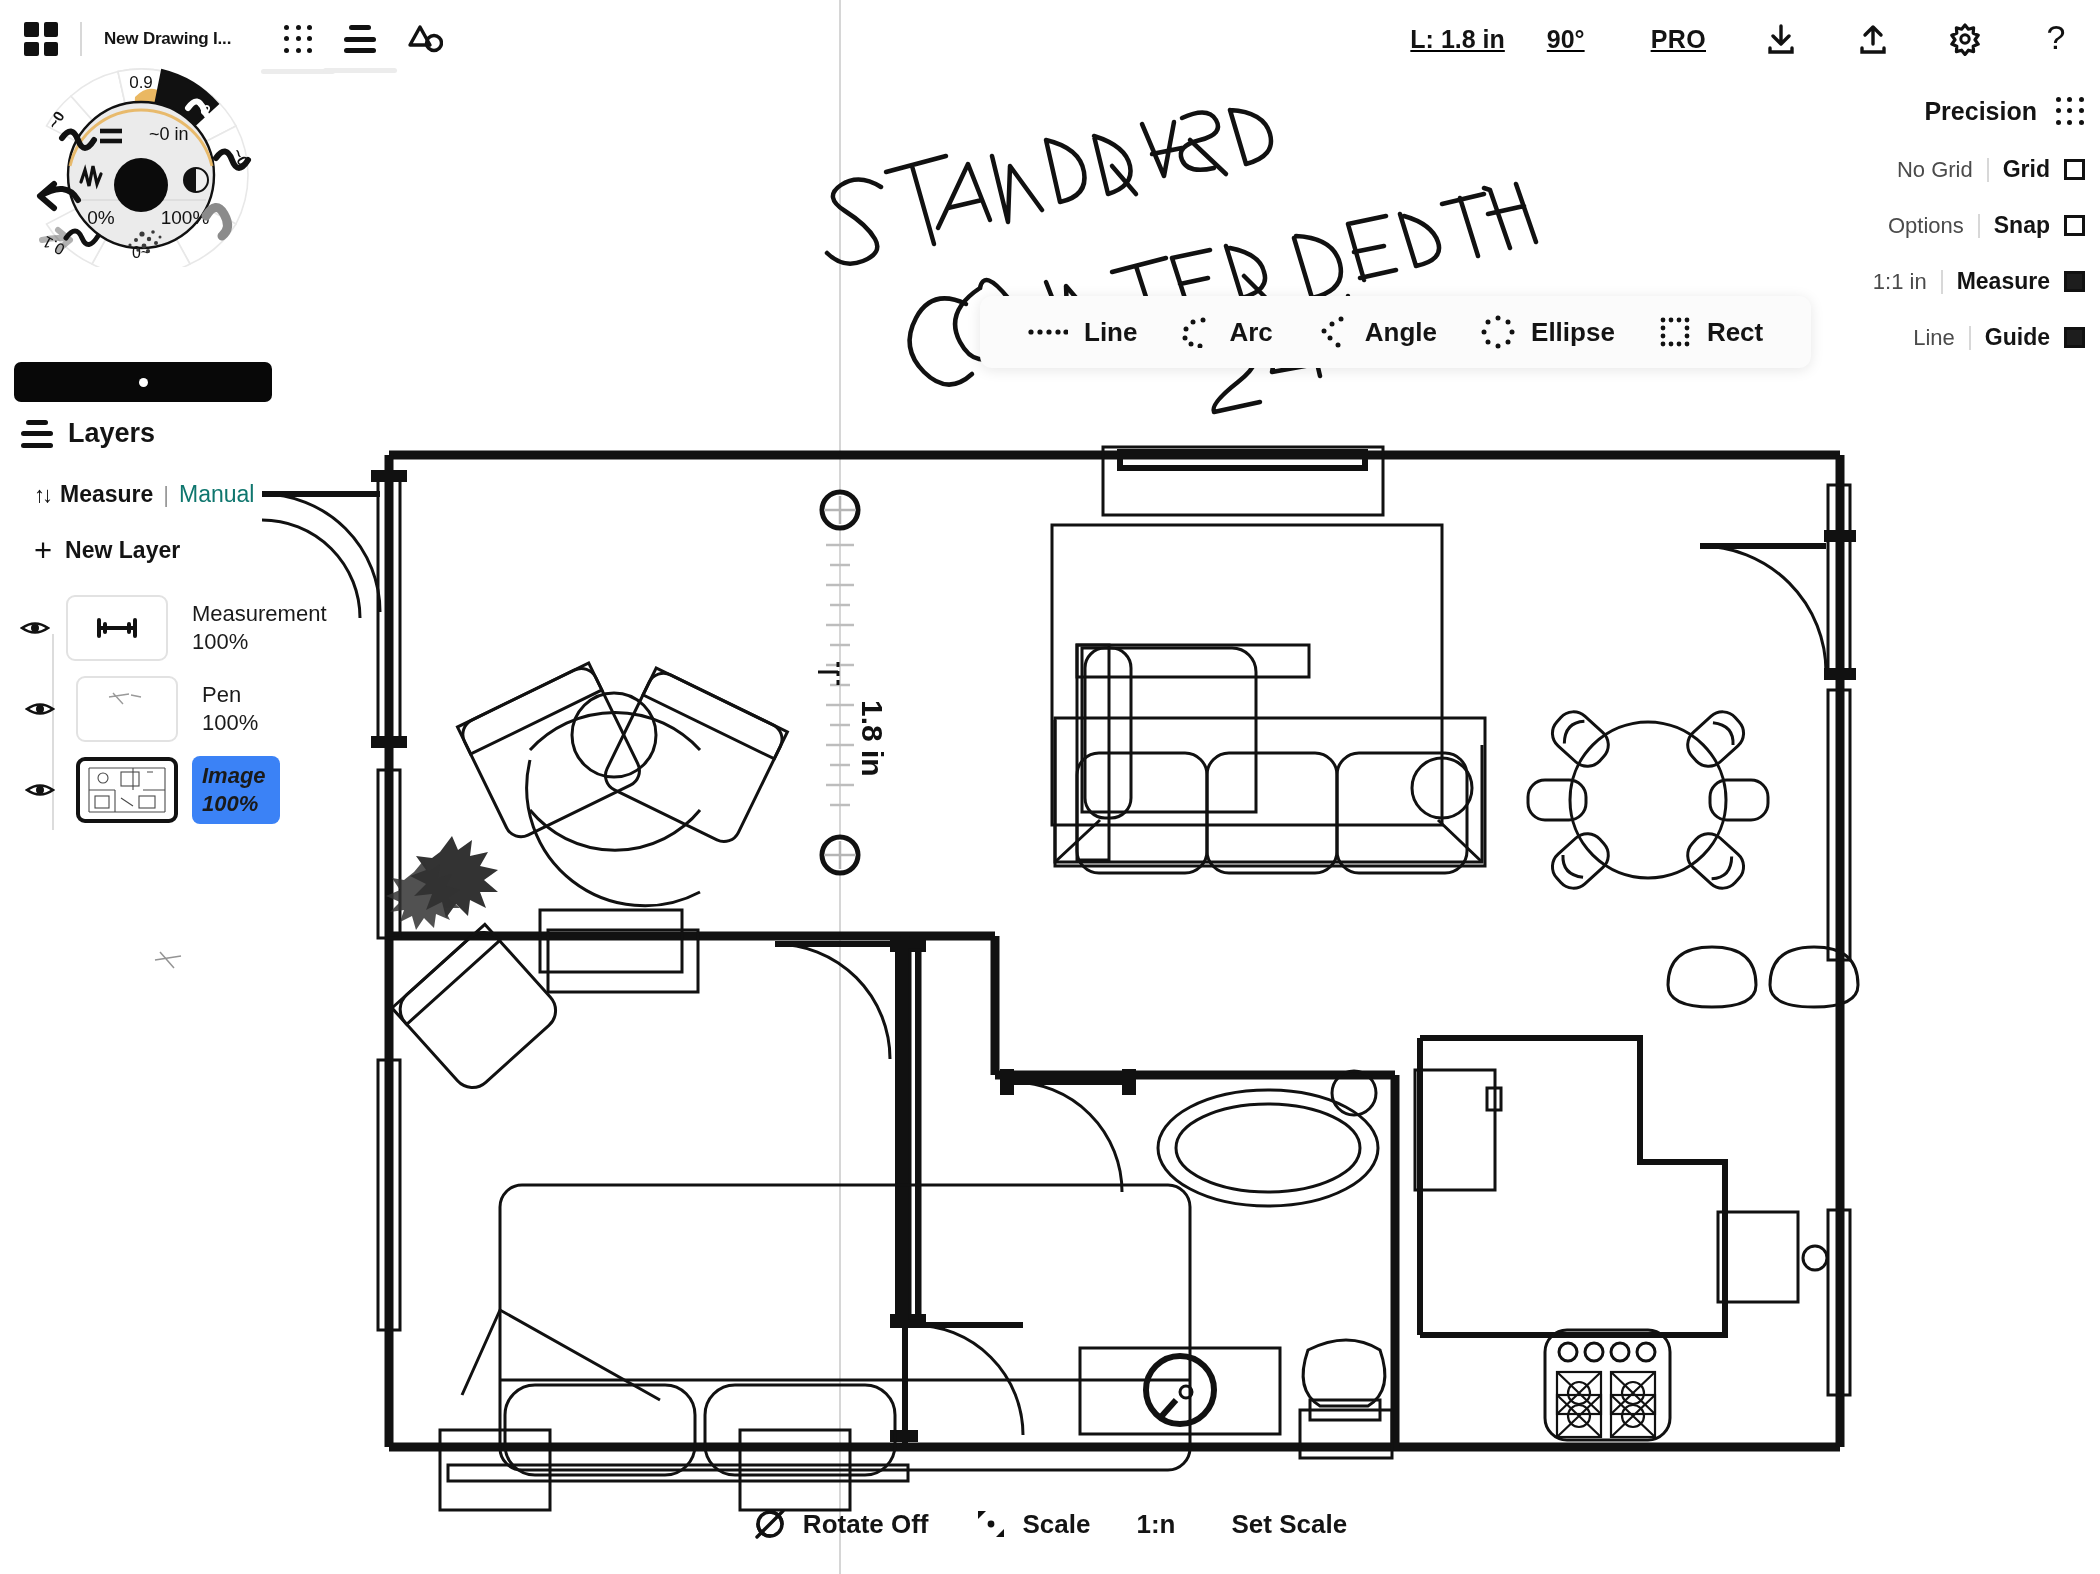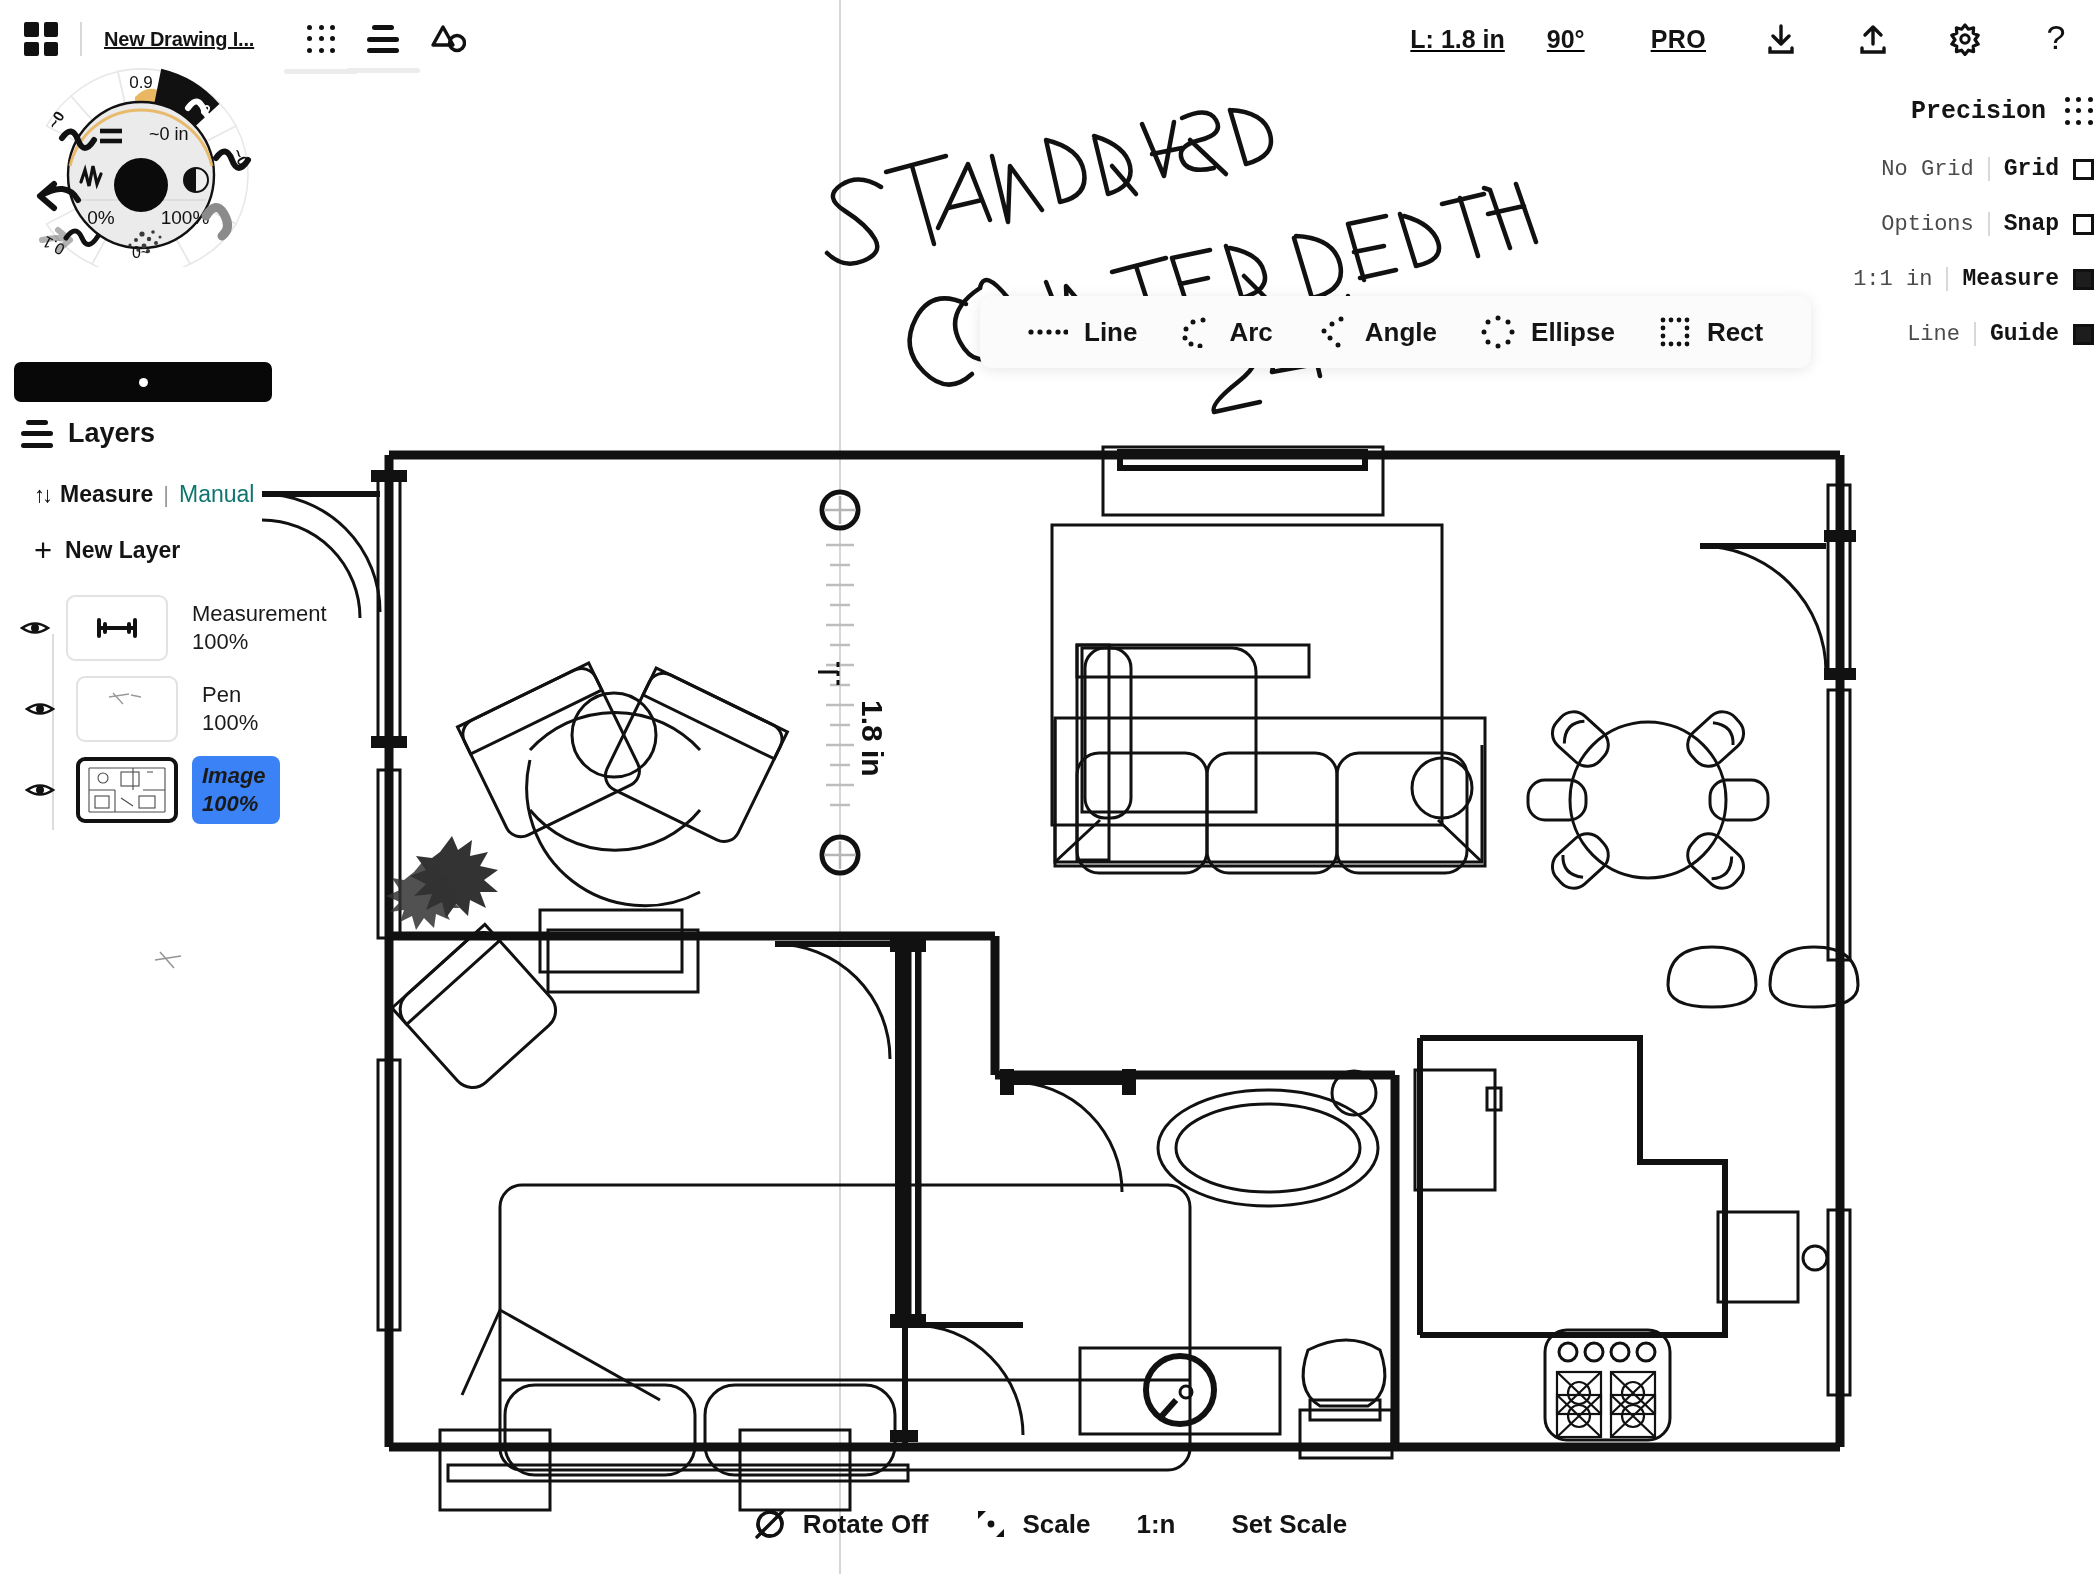--- a/index.html
+++ b/index.html
@@ -19,22 +19,22 @@
   
   #topbar {
     position:absolute; left:0; top:0; width:2100px; height:78px;
     display:flex; align-items:center; z-index:40;
   }
   .tb-left { display:flex; align-items:center; gap:0; padding-left:24px; }
   .grid4 { width:34px; height:34px; display:grid; grid-template-columns:1fr 1fr;
            grid-template-rows:1fr 1fr; gap:5px; cursor:pointer; }
   .grid4 i { background:#111; border-radius:2px; display:block; }
   .tb-divider { width:2px; height:34px; background:#d8d8d8; margin:0 22px; }
-  .doc-title { font-size:20px; font-weight:700; color:#141414; letter-spacing:-0.2px;
-               cursor:pointer; white-space:nowrap;text-decoration:underline; }
+  .doc-title { font-size:17px; font-weight:700; color:#141414; letter-spacing:-0.2px;
+               cursor:pointer; white-space:nowrap; }
   .tb-icons { display:flex; align-items:center; gap:30px; margin-left:52px; }
   .icon-btn { cursor:pointer; display:flex; align-items:center; justify-content:center;
               position:relative; }
   .dots9 { width:30px; height:30px; display:grid; grid-template-columns:repeat(3,1fr);
            grid-template-rows:repeat(3,1fr); gap:4px; align-items:center; justify-items:center; }
   .dots9 i { width:5px; height:5px; background:#111; border-radius:50%; display:block; }
   .layers-ic { width:34px; height:28px; display:flex; flex-direction:column;
                justify-content:space-between; align-items:center; }
   .layers-ic i { display:block; background:#111; height:5px; border-radius:3px; }
   .layers-ic i:nth-child(1){ width:22px; }
@@ -44,21 +44,21 @@
                    width:74px; height:5px; background:#ececec; border-radius:3px; }
 
   .tb-right { margin-left:auto; display:flex; align-items:center; padding-right:28px; gap:16px;text-decoration:underline; }
   .len-label { font-size:25px; font-weight:700; color:#141414; white-space:nowrap; }
   .ang-label { font-size:25px; font-weight:700; color:#141414; margin-left:26px; }
   .pro-label { font-size:25px; font-weight:700; color:#141414; margin-left:50px; letter-spacing:0.4px; }
   .tb-right .icon-btn { margin-left:42px; }
 
   
   #precision {
-    position:absolute; right:6px; top:96px; z-index:40; text-align:right;font-family:Liberation Mono, monospace;
+    position:absolute; right:15px; top:96px; z-index:40; text-align:right;
   }
   .prec-head { display:flex; align-items:center; justify-content:flex-end; gap:18px; margin-bottom:30px; }
   .prec-title { font-size:25px; font-weight:700; color:#141414; }
   .prec-row { display:flex; align-items:center; justify-content:flex-end; gap:0; margin-bottom:29px;
               cursor:pointer; }
   .prec-sub { font-size:22px; color:#4b4b4b; }
   .prec-sep { width:2px; height:24px; background:#d8d8d8; margin:0 14px; }
   .prec-main { font-size:23px; font-weight:700; color:#141414; }
   .prec-box { width:21px; height:21px; border:3px solid #111; margin-left:14px; background:#fff; }
   .prec-box.filled { background:#1d1d1d; }

